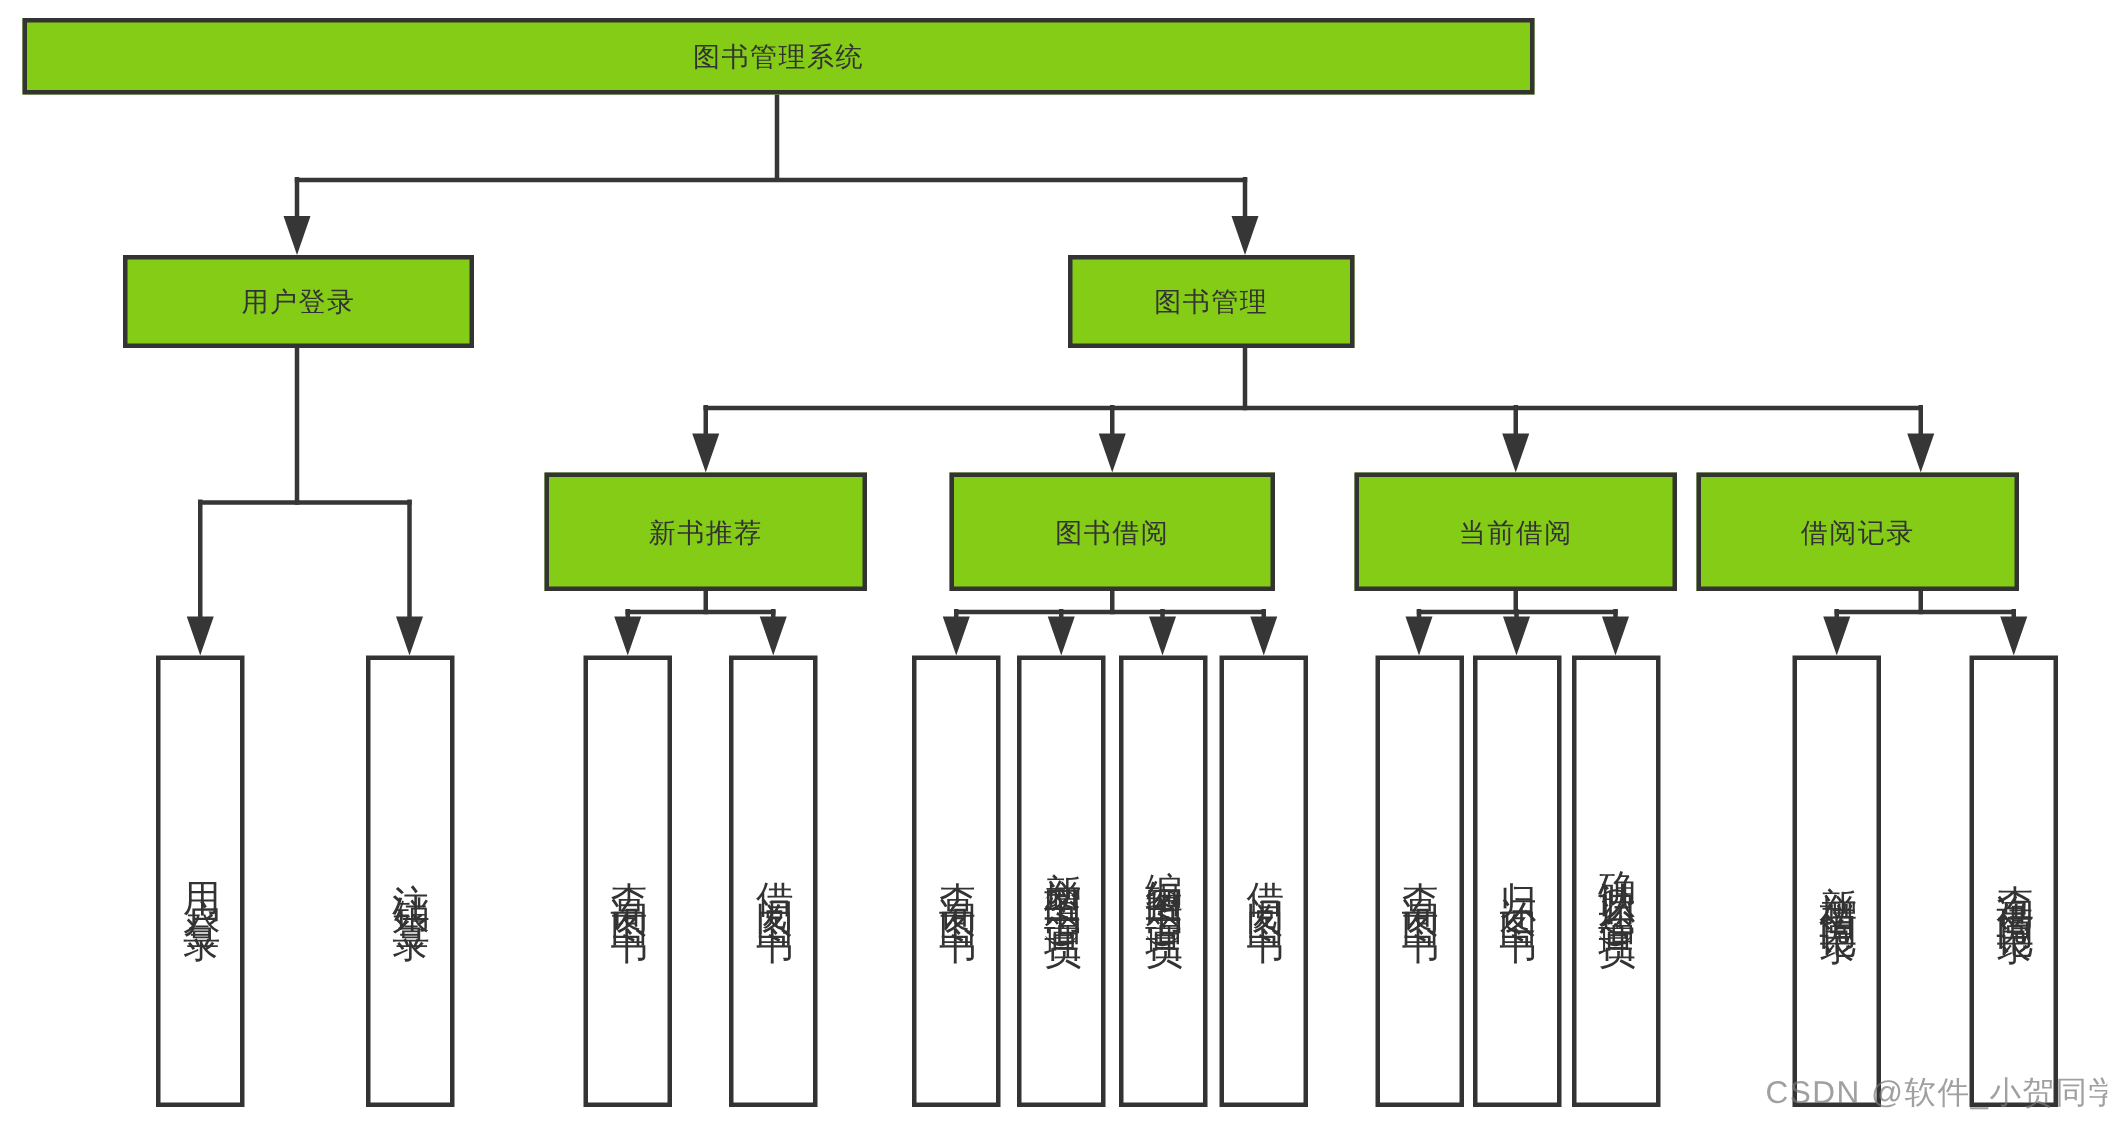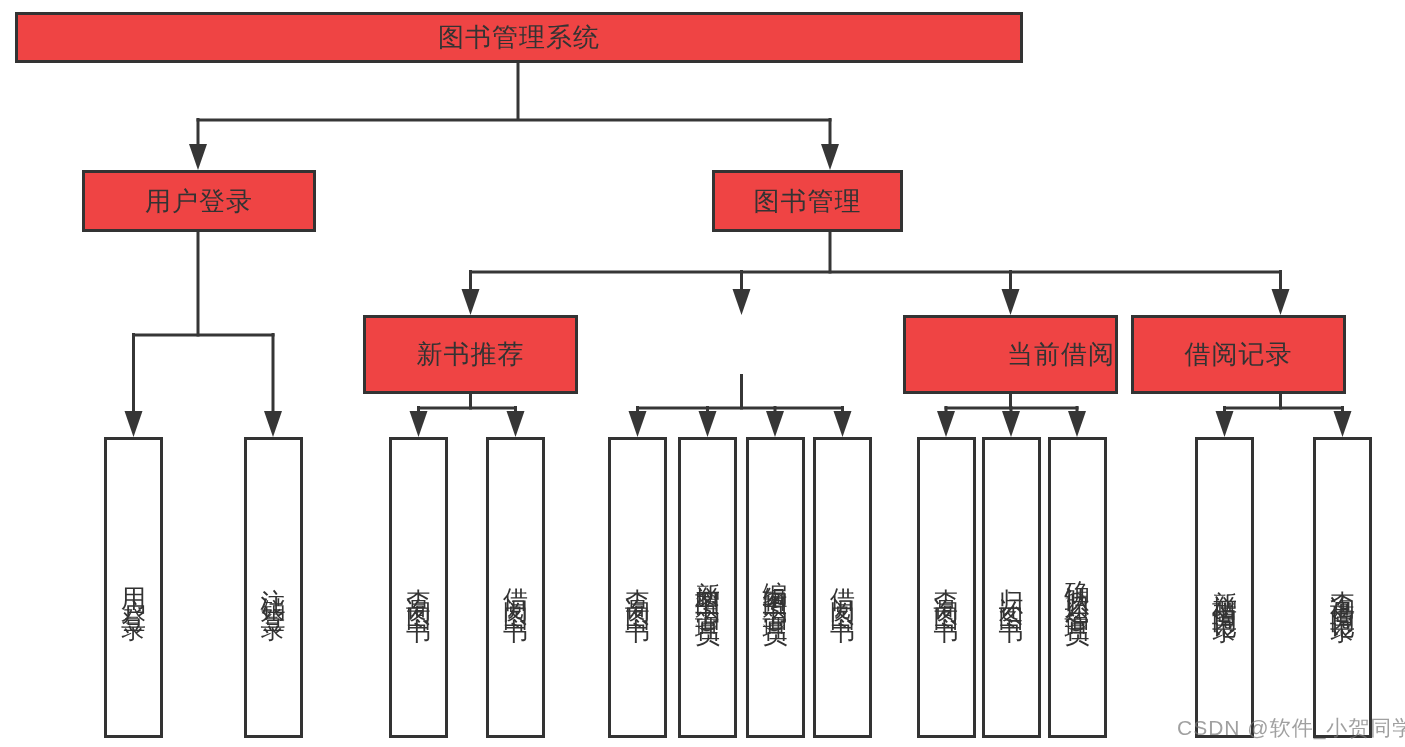--- a/index.html
+++ b/index.html
@@ -10,31 +10,31 @@
     font-family:"Liberation Sans","DejaVu Sans",sans-serif;
     overflow:hidden;
   }
   #wires{position:absolute;left:0;top:0;width:1405px;height:747px;pointer-events:none;}
   #wires line{stroke:#363636;stroke-width:3;}
   #wires polygon{fill:#363636;}
   .hbox{
     position:absolute;
     box-sizing:border-box;
     border:3px solid #333333;
-    background:#ef4444;
+    background:#84cc16;
     display:flex;align-items:center;justify-content:center;
-    color:#333333;font-size:26px;letter-spacing:1px;
+    color:#333333;font-size:18px;letter-spacing:1px;
   }
   .root{left:15px;top:12px;width:1008px;height:51px;}
   .lv2a{left:82px;top:170px;width:234px;height:62px;}
   .lv2b{left:712px;top:170px;width:191px;height:62px;}
   .lv3{top:315px;height:79px;}
   .lv3a{left:363px;width:215px;}
   .lv3b{left:633px;width:217px;}
-  .lv3c{left:903px;width:215px;justify-content:flex-end;}
+  .lv3c{left:903px;width:215px;}
   .lv3d{left:1131px;width:215px;}
   .vbox{
     position:absolute;
     top:437px;height:301px;width:59px;
     box-sizing:border-box;
     border:3px solid #333333;
     background:#ffffff;
     display:flex;align-items:center;justify-content:center;
   }
   .vtext{
@@ -138,20 +138,23 @@
   <div class="hbox lv2a">
     <span>用户登录</span>
   </div>
   <div class="hbox lv2b">
     <span>图书管理</span>
   </div>
 
   <div class="hbox lv3 lv3a">
     <span>新书推荐</span>
   </div>
+  <div class="hbox lv3 lv3b">
+    <span>图书借阅</span>
+  </div>
   <div class="hbox lv3 lv3c">
     <span>当前借阅</span>
   </div>
   <div class="hbox lv3 lv3d">
     <span>借阅记录</span>
   </div>
 
   <div class="vbox" style="left:104px">
     <span class="vtext s4">用户登录</span>
   </div>

